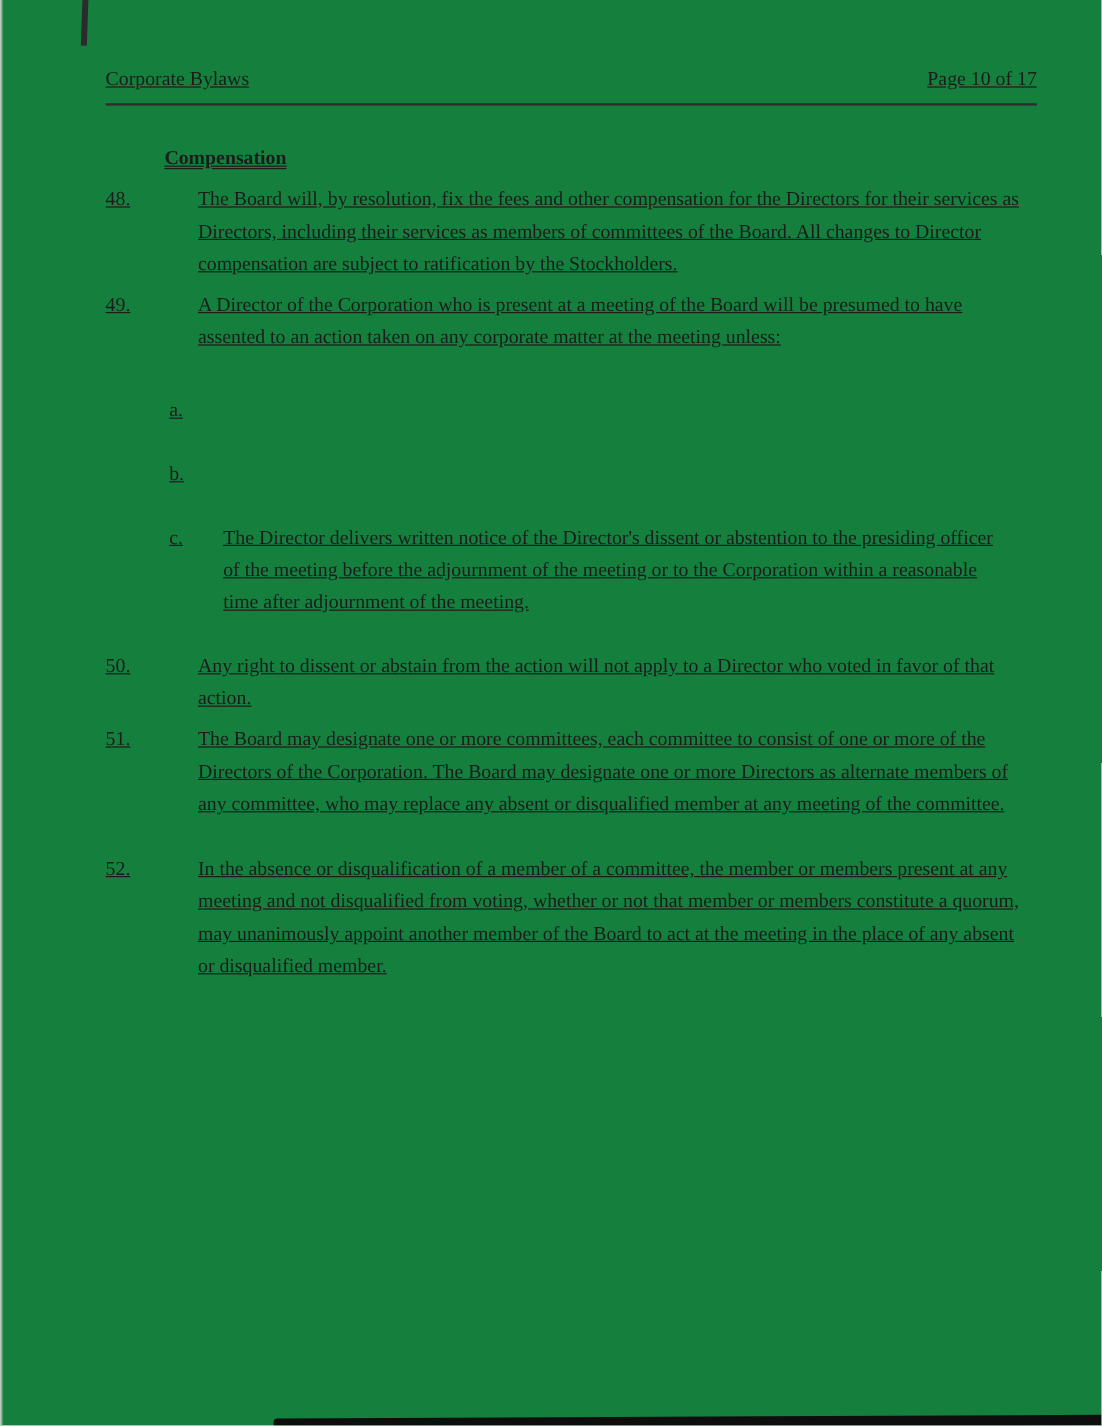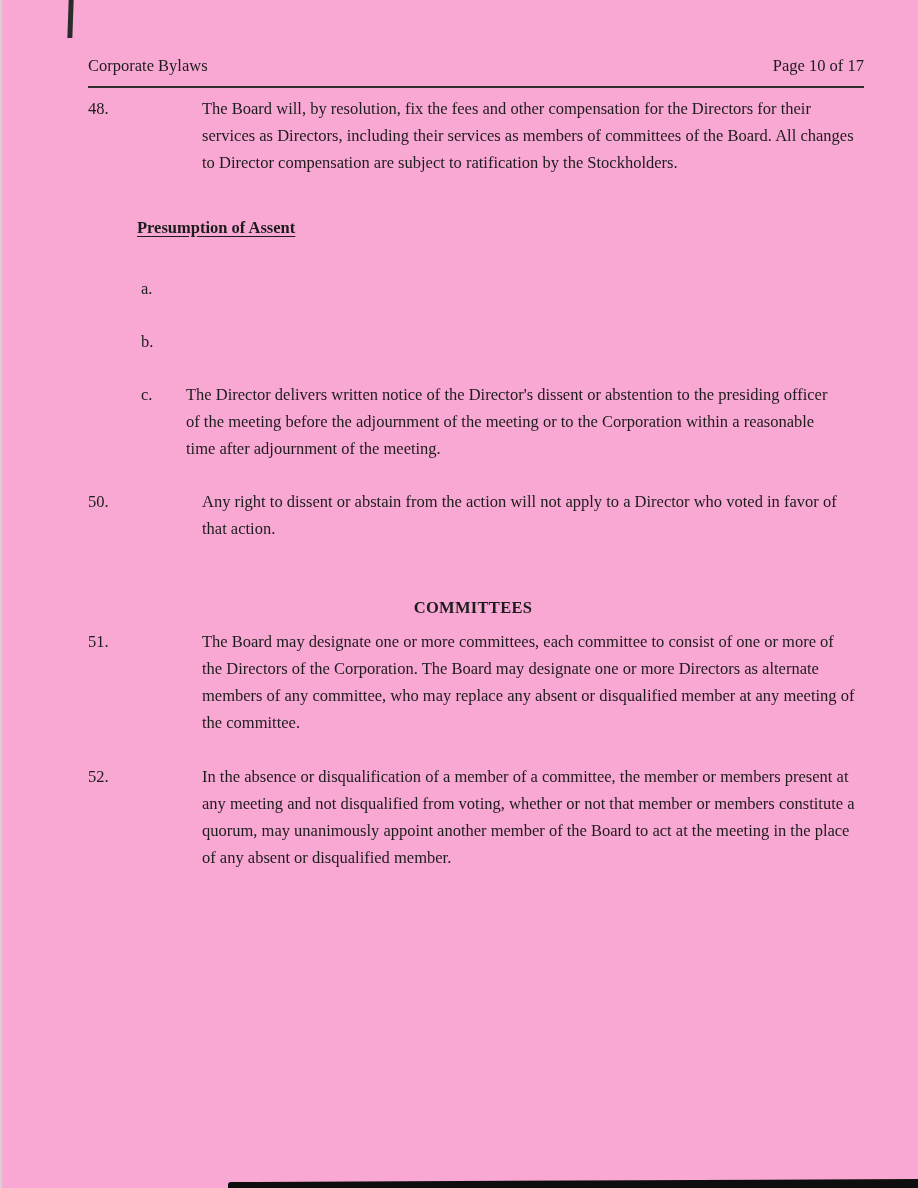--- a/index.html
+++ b/index.html
@@ -5,26 +5,27 @@
   html, body {
     margin: 0;
     padding: 0;
     background: #ffffff;
   }
   .page {
     position: relative;
     width: 918px;
     height: 1188px;
     margin: 0 auto;
-    background: #f9a8d4;
+    background: #15803d;
     overflow: hidden;
     font-family: "Liberation Serif", "DejaVu Serif", serif;
     color: #1c1c1c;
     font-size: 16.5px;
     line-height: 27px;
+    text-decoration: underline;
   }
   
   .scan-mark-top {
     position: absolute;
     top: 0;
     left: 68px;
     width: 5px;
     height: 38px;
     background: #2b2b2b;
     transform: rotate(2deg);
@@ -80,21 +81,20 @@
     align-items: flex-start;
     gap: 28px;
   }
   .item .num {
     width: 49px;
     flex: 0 0 49px;
   }
   .item .txt {
     width: 718px;
     max-width: 718px;
-    margin-left: 37px;
   }
   .subitem {
     display: flex;
     align-items: flex-start;
     margin-left: 53px;
   }
   .subitem .num {
     width: 45px;
     flex: 0 0 45px;
   }
@@ -121,48 +121,51 @@
   <div class="scan-edge-left"></div>
   <div class="scan-mark-top"></div>
 
   <div class="header">
     <span class="title">Corporate Bylaws</span>
     <span class="pageno">Page 10 of 17</span>
   </div>
 
   <div class="content">
 
+    <div class="sec-heading mt-heading1">Compensation</div>
 
     <div class="item mt-item">
       <span class="num">48.</span>
       <span class="txt">The Board will, by resolution, fix the fees and other compensation for the Directors for their services as Directors, including their services as members of committees of the Board. All changes to Director compensation are subject to ratification by the Stockholders.</span>
     </div>
 
-    <div class="sec-heading mt-heading2">Presumption of Assent</div>
 
+    <div class="item mt-item">
+      <span class="num">49.</span>
+      <span class="txt">A Director of the Corporation who is present at a meeting of the Board will be presumed to have assented to an action taken on any corporate matter at the meeting unless:</span>
+    </div>
 
     <div class="subitem mt-sub1">
       <span class="num">a.</span>
     </div>
 
     <div class="subitem mt-sub">
       <span class="num">b.</span>
     </div>
 
     <div class="subitem mt-sub">
       <span class="num">c.</span>
       <span class="txt">The Director delivers written notice of the Director's dissent or abstention to the presiding officer of the meeting before the adjournment of the meeting or to the Corporation within a reasonable time after adjournment of the meeting.</span>
     </div>
 
     <div class="item mt-50">
       <span class="num">50.</span>
       <span class="txt">Any right to dissent or abstain from the action will not apply to a Director who voted in favor of that action.</span>
     </div>
 
-    <div class="center-heading mt-comm">COMMITTEES</div>
 
 
     <div class="item mt-item">
       <span class="num">51.</span>
       <span class="txt">The Board may designate one or more committees, each committee to consist of one or more of the Directors of the Corporation. The Board may designate one or more Directors as alternate members of any committee, who may replace any absent or disqualified member at any meeting of the committee.</span>
     </div>
 
     <div class="item mt-52">
       <span class="num">52.</span>
       <span class="txt">In the absence or disqualification of a member of a committee, the member or members present at any meeting and not disqualified from voting, whether or not that member or members constitute a quorum, may unanimously appoint another member of the Board to act at the meeting in the place of any absent or disqualified member.</span>

